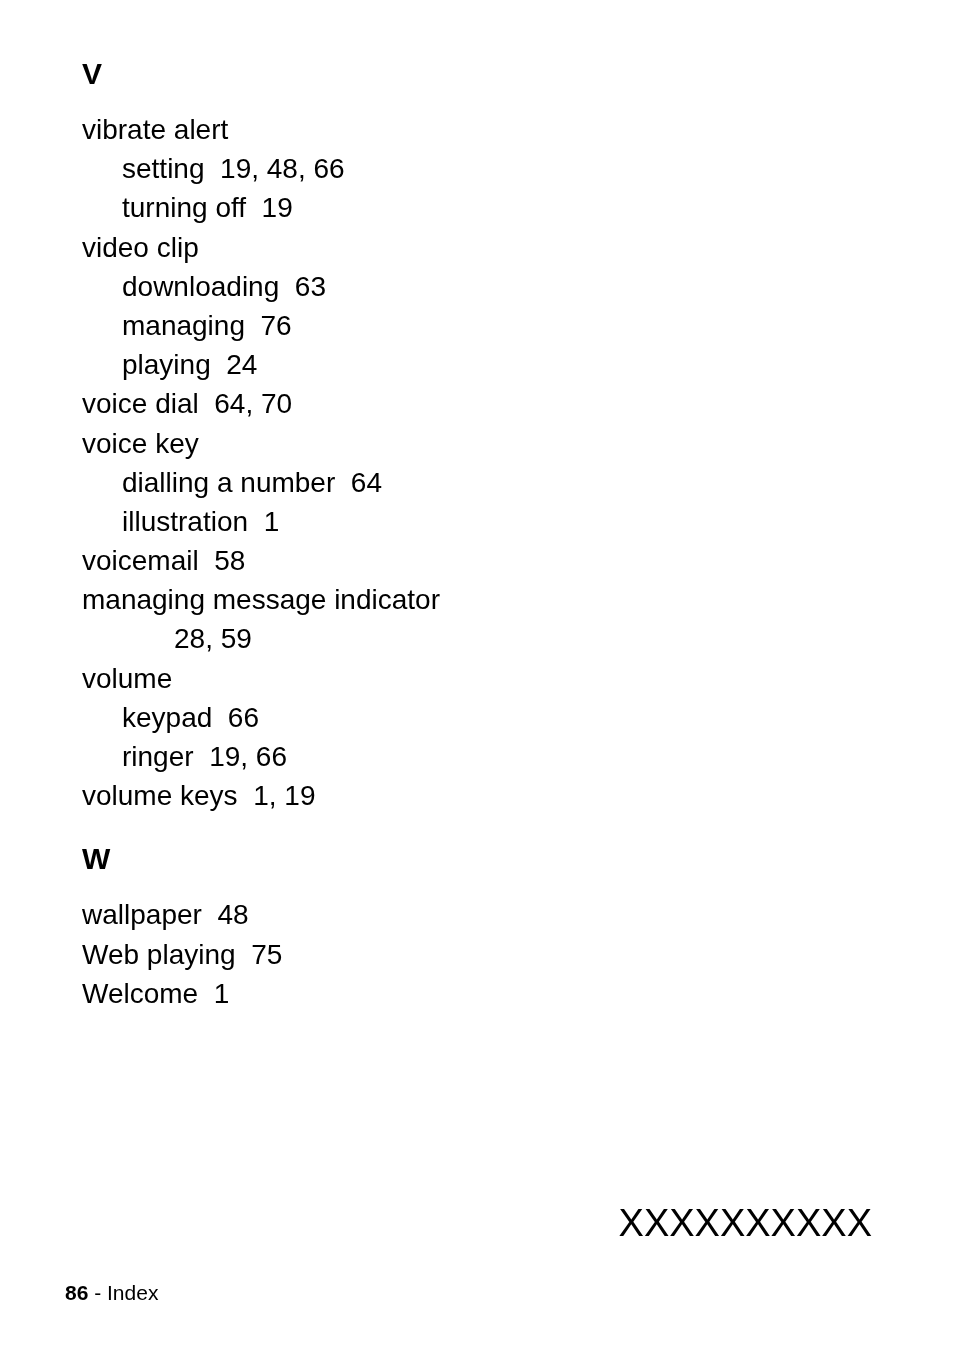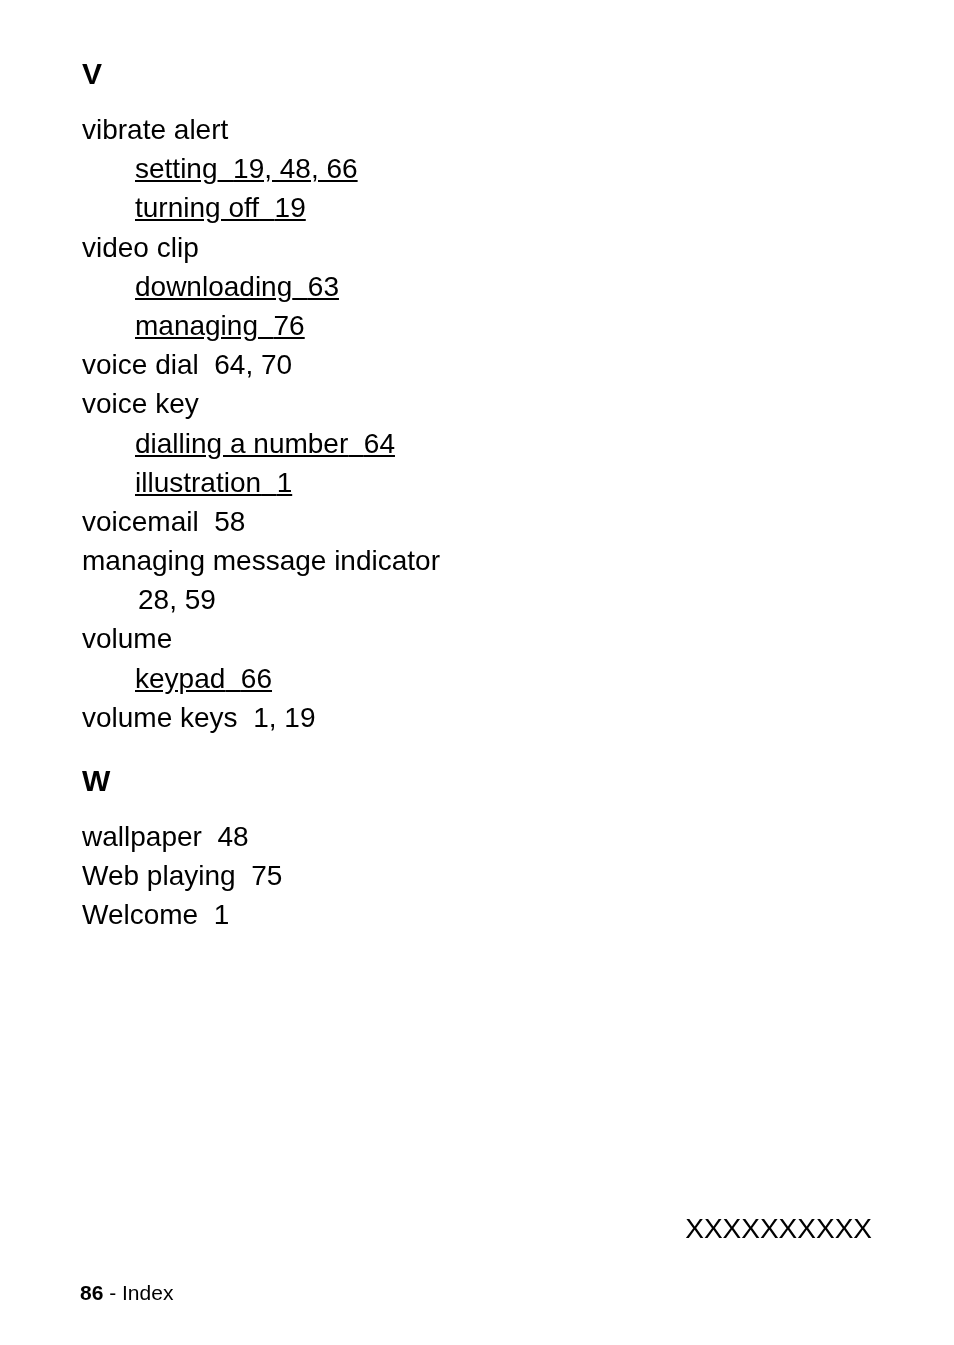--- a/index.html
+++ b/index.html
@@ -1,25 +1,25 @@
 <!DOCTYPE html>
 <html><head>
 <meta charset="utf-8">
 <style>
   * { margin: 0; padding: 0; box-sizing: border-box; }
   html, body { width: 954px; height: 1345px; background: #fff; font-family: Arial, Helvetica, sans-serif; color: #000; }
   .page { position: relative; width: 954px; height: 1345px; padding: 56px 82px 0 82px; }
   .section-heading { font-size: 30px; font-weight: bold; margin-bottom: 18px; line-height: 1.2; }
   .entry, .subentry, .indent2 { font-size: 28px; line-height: 1.4; }
   .entry { margin-left: 0; }
-  .subentry { margin-left: 53px; text-decoration: underline; }
-  .indent2 { margin-left: 56px; }
+  .subentry { margin-left: 40px; }
+  .indent2 { margin-left: 92px; }
   .section-gap { margin-top: 26px; }
-  .part-number { position: absolute; right: 82px; bottom: 100px; font-size: 28px; margin-top: 7px; }
-  .footer { position: absolute; left: 80px; bottom: 40px; font-size: 21px; }
+  .part-number { position: absolute; right: 82px; bottom: 100px; font-size: 38px; margin-top: 7px; }
+  .footer { position: absolute; left: 65px; bottom: 40px; font-size: 21px; }
   .footer .pg { font-weight: bold; }
 </style>
 </head>
 <body>
 
 <div class="page">
 
   <div class="section-heading">V</div>
 
   <div class="entry">vibrate alert</div>
@@ -30,20 +30,23 @@
     <span>turning off</span>&nbsp;&nbsp;<span>19</span>
   </div>
 
   <div class="entry">video clip</div>
   <div class="subentry">
     <span>downloading</span>&nbsp;&nbsp;<span>63</span>
   </div>
   <div class="subentry">
     <span>managing</span>&nbsp;&nbsp;<span>76</span>
   </div>
+  <div class="subentry">
+    <span>playing</span>&nbsp;&nbsp;<span>24</span>
+  </div>
 
   <div class="entry">
     <span>voice dial</span>&nbsp;&nbsp;<span>64, 70</span>
   </div>
 
   <div class="entry">voice key</div>
   <div class="subentry">
     <span>dialling a number</span>&nbsp;&nbsp;<span>64</span>
   </div>
   <div class="subentry">
@@ -53,20 +56,23 @@
   <div class="entry">
     <span>voicemail</span>&nbsp;&nbsp;<span>58</span>
   </div>
 
   <div class="entry">managing message indicator</div>
   <div class="indent2">28, 59</div>
 
   <div class="entry">volume</div>
   <div class="subentry">
     <span>keypad</span>&nbsp;&nbsp;<span>66</span>
+  </div>
+  <div class="subentry">
+    <span>ringer</span>&nbsp;&nbsp;<span>19, 66</span>
   </div>
 
   <div class="entry">
     <span>volume keys</span>&nbsp;&nbsp;<span>1, 19</span>
   </div>
 
   <div class="section-heading section-gap">W</div>
 
   <div class="entry">
     <span>wallpaper</span>&nbsp;&nbsp;<span>48</span>

